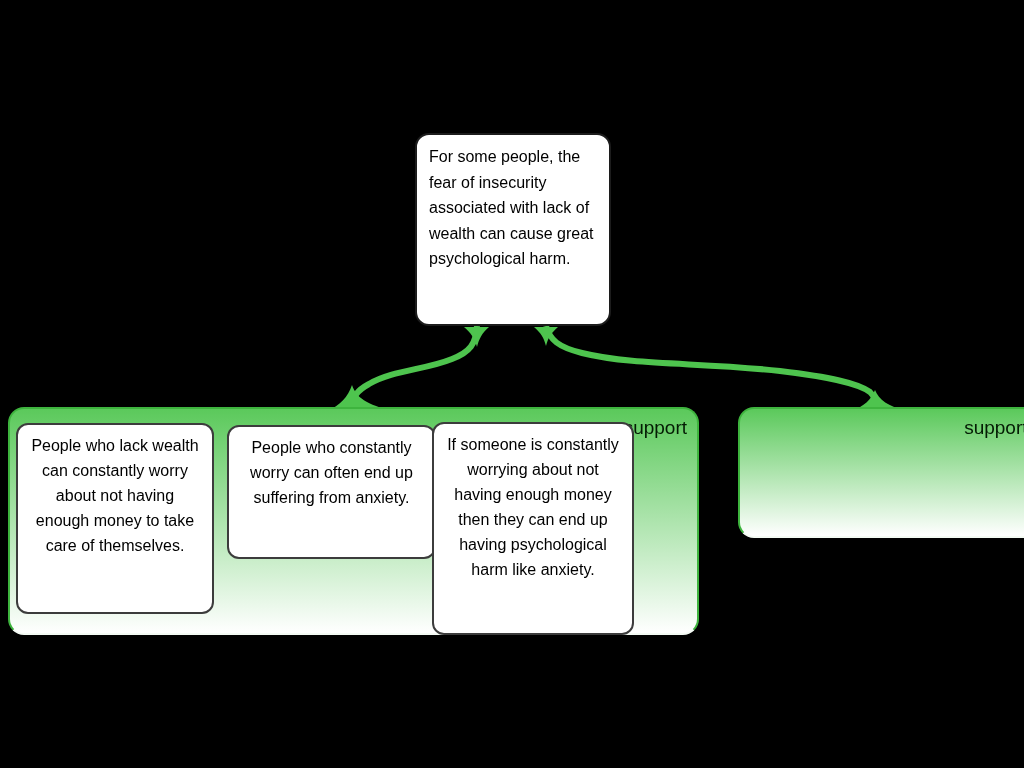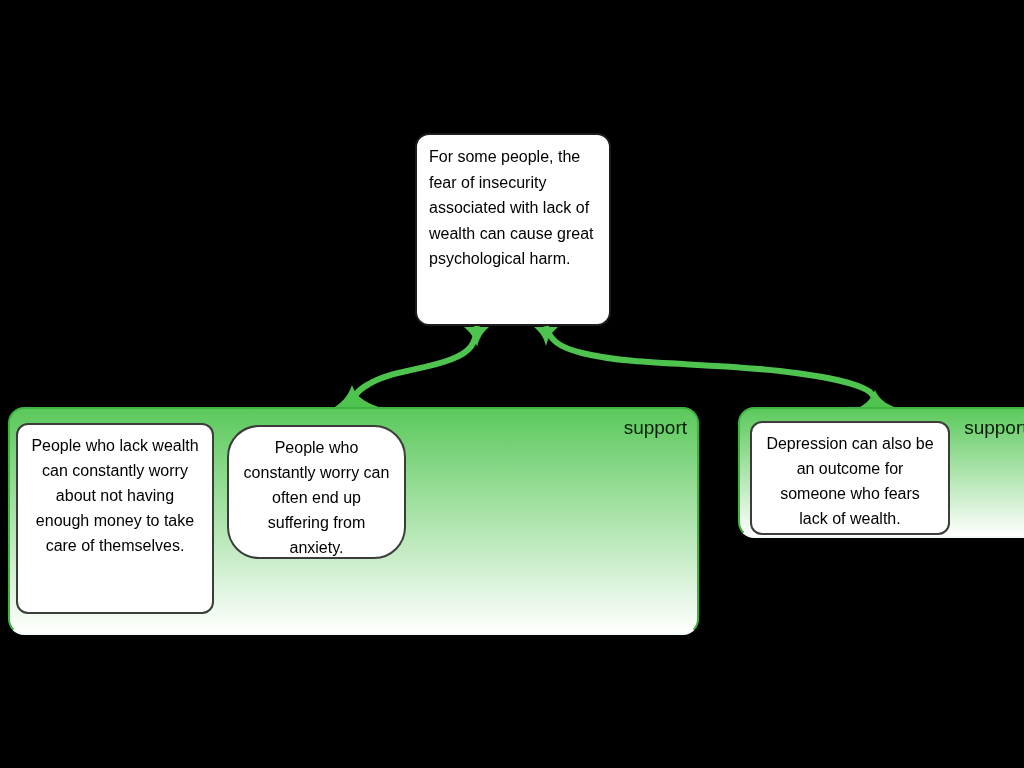--- a/index.html
+++ b/index.html
@@ -54,21 +54,21 @@
     position:absolute;
     background:var(--card-bg);
     border:2px solid #3c3c3c;
     border-radius:12px;
     padding:8px 12px;
     font-size:16px;
     line-height:25px;
     text-align:center;
   }
   .card-1{left:6px;top:14px;width:198px;height:191px;}
-  .card-2{left:217px;top:16px;width:179px;height:134px;border-radius:32px;}
+  .card-2{left:217px;top:16px;width:209px;height:134px;}
   .card-3{left:422px;top:13px;width:202px;height:213px;}
   .card-4{left:10px;top:12px;width:200px;height:114px;}
 </style>
 </head>
 <body>
 
 <div class="canvas">
 
   <svg class="edges" width="1024" height="768" viewBox="0 0 1024 768">
     <g>
@@ -82,20 +82,20 @@
       <path d="M 534 327 C 541 333, 544 338, 546 346 C 548 338, 551 333, 558 327 Z" fill="var(--edge)" stroke="none"></path>
     </g>
   </svg>
 
   <div class="node claim">For some people, the fear of insecurity associated with lack of wealth can cause great psychological harm.</div>
 
   <div class="group group-left">
     <span class="relation-label">support</span>
     <div class="card card-1">People who lack wealth can constantly worry about not having enough money to take care of themselves.</div>
     <div class="card card-2">People who constantly worry can often end up suffering from anxiety.</div>
+    <div class="card card-3">If someone is constantly worrying about not having enough money then they can end up having psychological harm like anxiety.</div>
   </div>
 
   <div class="group group-right">
     <span class="relation-label">supports</span>
-    <div class="card card-4">Depression can also be an outcome for someone who fears lack of wealth.</div>
   </div>
 
 </div>
 
 </body></html>

